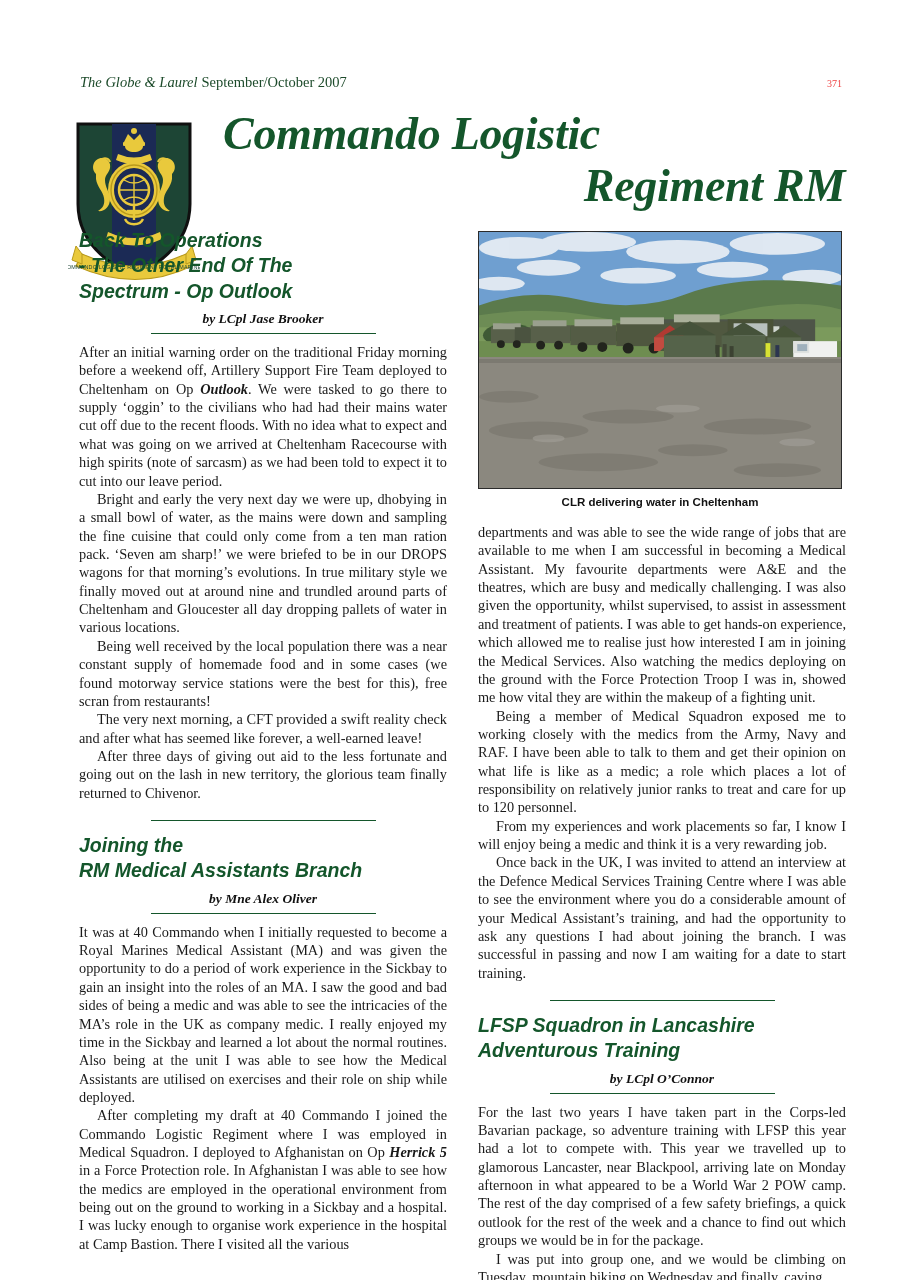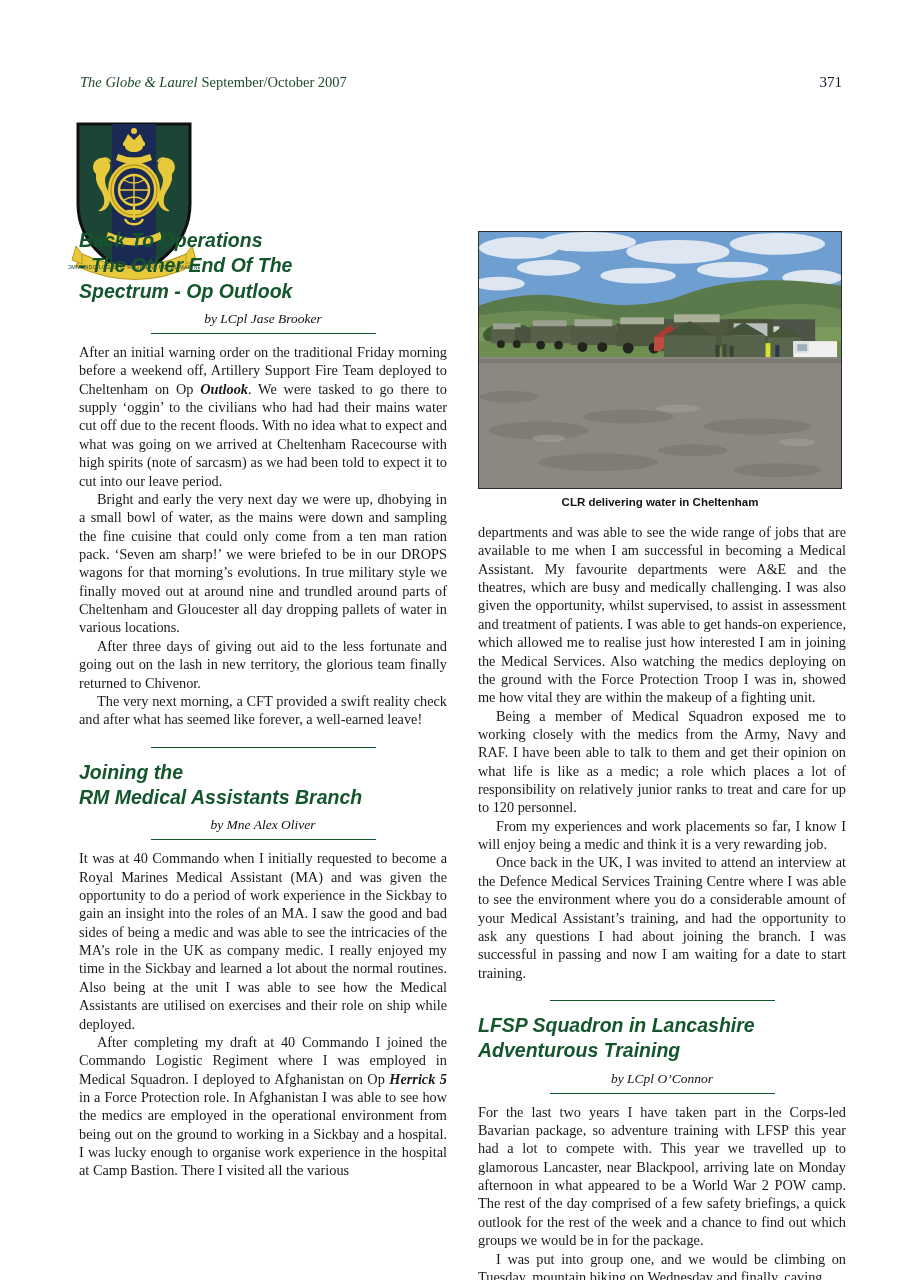--- a/index.html
+++ b/index.html
@@ -40,22 +40,22 @@
   }
   .masthead-left .journal {
     font-style: italic;
     font-family: "Liberation Serif", serif;
   }
   .masthead-left .issue {
     font-style: normal;
     margin-left: 4px;
   }
   .folio {
-    font-size: 15px;
-    color: #0f172a;
+    font-size: 10px;
+    color: #ef4444;
     margin-left: 16px;
   }
 
   
   .crest {
     position: absolute;
     left: 68px;
     top: 112px;
     width: 132px;
     height: 186px;
@@ -120,21 +120,21 @@
     font-size: 19.5px;
     line-height: 1.30;
     text-align: left;
     margin: 0;
   }
   .headline.right-align { }
   .byline {
     text-align: center;
     font-family: "Liberation Serif", serif;
     font-style: italic;
-    font-weight: normal;
+    font-weight: bold;
     font-size: 13.5px;
     color: #111;
     margin: 7px 0 0 0;
   }
   .rule {
     border: 0;
     border-top: 1px solid #14562b;
     width: 225px;
     margin: 6px auto 0 auto;
   }
@@ -210,20 +210,24 @@
 
       <path d="M40 120 q26 12 52 0 l2 7 q-28 13 -56 0 z" fill="#e9c93c"></path>
 
       <path d="M14 142 q52 24 104 0 l6 12 q-56 27 -116 0 z" fill="#e9c93c" stroke="#b99a1c" stroke-width="1.2"></path>
       <path d="M14 142 l-6 -8 l-4 14 l10 4 z" fill="#e9c93c" stroke="#b99a1c" stroke-width="1"></path>
       <path d="M118 142 l6 -8 l4 14 l-10 4 z" fill="#e9c93c" stroke="#b99a1c" stroke-width="1"></path>
       <text x="66" y="157" font-family="Liberation Sans, sans-serif" font-size="5.4" fill="#1d4535" text-anchor="middle" letter-spacing="0.2">COMMANDO LOGISTIC REGIMENT ROYAL MARINES</text>
     </svg>
   </div>
 
+  <div class="main-title">
+    <span class="line1">Commando Logistic</span>
+    <span class="line2">Regiment RM</span>
+  </div>
 
   <div class="photo-block">
     <svg class="photo" viewBox="0 0 364 258" preserveAspectRatio="none">
 
       <rect x="0" y="0" width="364" height="78" fill="#6f9fd0"></rect>
       <g fill="#e8eef4" opacity="0.92">
         <ellipse cx="40" cy="16" rx="40" ry="11"></ellipse>
         <ellipse cx="110" cy="10" rx="48" ry="10"></ellipse>
         <ellipse cx="200" cy="20" rx="52" ry="12"></ellipse>
         <ellipse cx="300" cy="12" rx="48" ry="11"></ellipse>
@@ -351,22 +355,23 @@
       <h2 class="headline right-align">
         <span>Back To Operations</span><br>
         <span>- The Other End Of The</span><br>
         <span>Spectrum - Op Outlook</span>
       </h2>
       <div class="byline">by LCpl Jase Brooker</div>
       <hr class="rule">
       <div style="height:9px"></div>
       <p class="body first">After an initial warning order on the traditional Friday morning before a weekend off, Artillery Support Fire Team deployed to Cheltenham on Op <span class="it">Outlook</span>. We were tasked to go there to supply ‘oggin’ to the civilians who had had their mains water cut off due to the recent floods. With no idea what to expect and what was going on we arrived at Cheltenham Racecourse with high spirits (note of sarcasm) as we had been told to expect it to cut into our leave period.</p>
       <p class="body">Bright and early the very next day we were up, dhobying in a small bowl of water, as the mains were down and sampling the fine cuisine that could only come from a ten man ration pack. ‘Seven am sharp!’ we were briefed to be in our DROPS wagons for that morning’s evolutions. In true military style we finally moved out at around nine and trundled around parts of Cheltenham and Gloucester all day dropping pallets of water in various locations.</p>
+      <p class="body">Being well received by the local population there was a near constant supply of homemade food and in some cases (we found motorway service stations were the best for this), free scran from restaurants!</p>
+      <p class="body">The very next morning, a CFT provided a swift reality check and after what has seemed like forever, a well-earned leave!</p>
       <p class="body">After three days of giving out aid to the less fortunate and going out on the lash in new territory, the glorious team finally returned to Chivenor.</p>
-      <p class="body">The very next morning, a CFT provided a swift reality check and after what has seemed like forever, a well-earned leave!</p>
     </div>
 
     <div>
       <hr class="rule top-rule">
       <h2 class="headline">
         <span>Joining the</span><br>
         <span>RM Medical Assistants Branch</span>
       </h2>
       <div class="byline">by Mne Alex Oliver</div>
       <hr class="rule">

